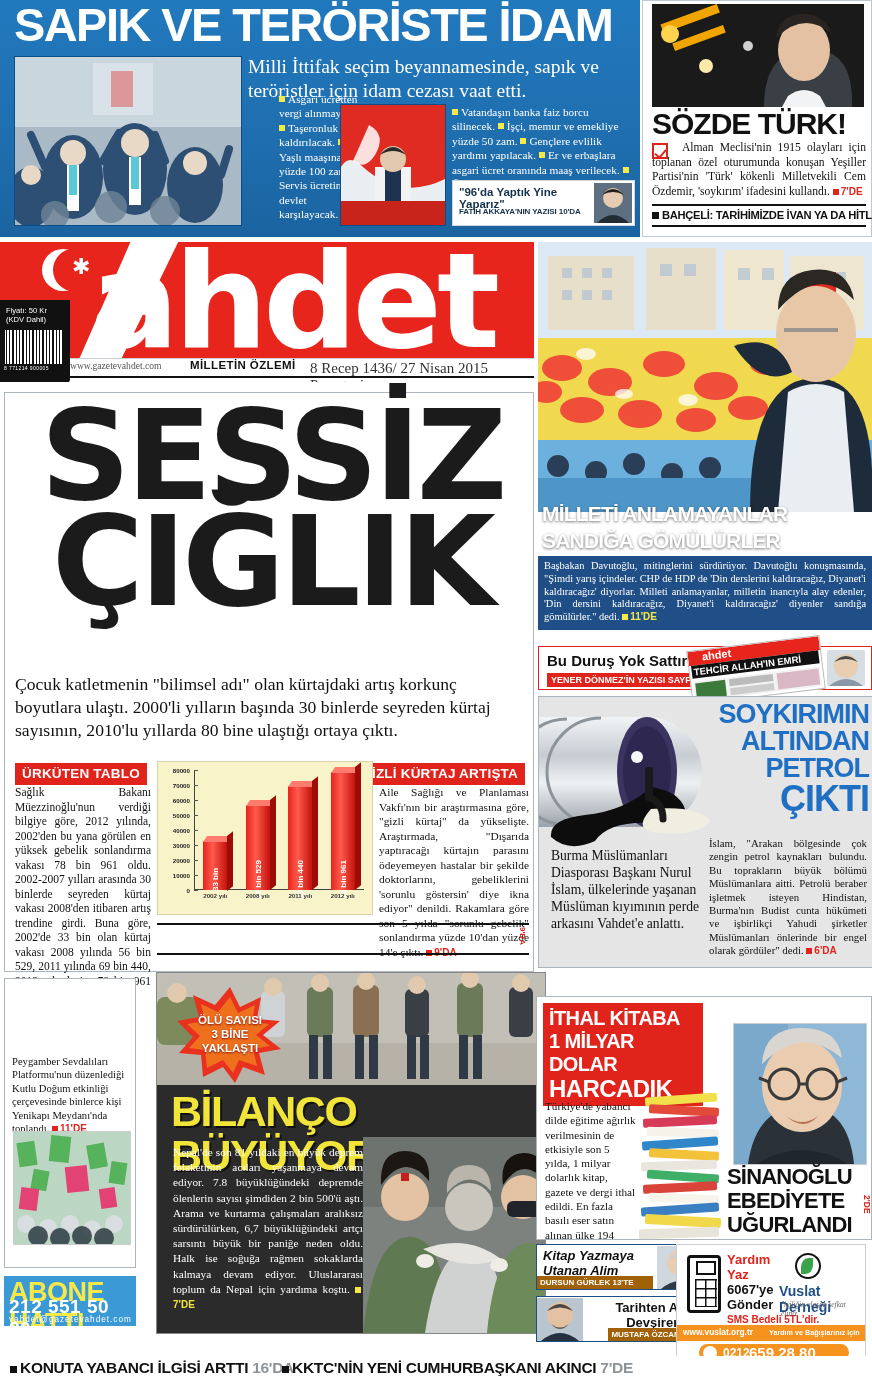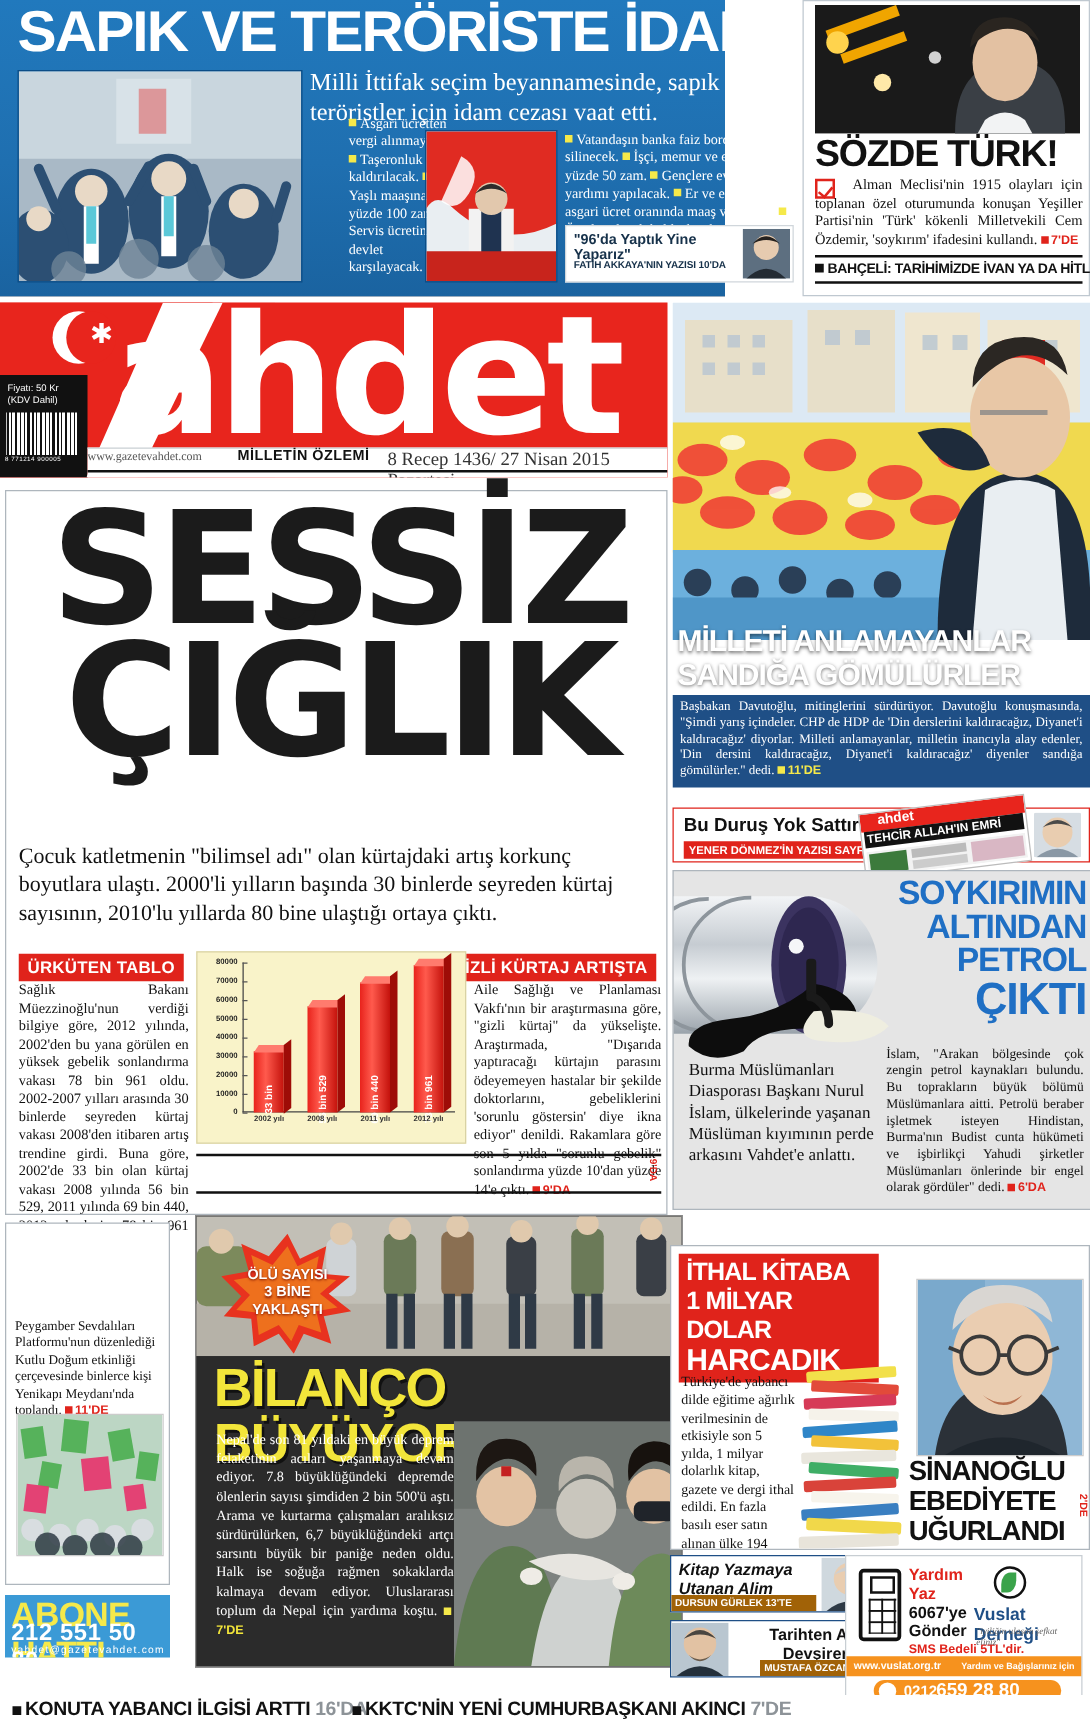--- a/index.html
+++ b/index.html
@@ -1,21 +1,21 @@
 <!DOCTYPE html>
 <html><head>
 <meta charset="utf-8">
 <style>
   html,body{margin:0;padding:0;background:#fff;}
   body{width:872px;height:1385px;font-family:"Liberation Sans",sans-serif;overflow:hidden;position:relative;}
   .page{position:relative;width:872px;height:1385px;background:#fff;}
   .nosel{user-select:none;}
 
   
-  #top-banner{position:absolute;left:0;top:0;width:580px;height:237px;background:#0f172a;}
+  #top-banner{position:absolute;left:0;top:0;width:640px;height:237px;background:#1d4ed8;}
   #top-banner-bg{position:absolute;inset:0;background:linear-gradient(180deg,#2179bd 0%,#1f6fb0 55%,#1a63a0 100%);}
   #top-headline{position:absolute;left:14px;top:2px;width:618px;height:48px;color:#fff;
      font-weight:bold;font-size:46px;letter-spacing:-1.5px;line-height:46px;white-space:nowrap;
      transform:scaleX(1.02);transform-origin:left top;}
   #top-photo{position:absolute;left:14px;top:56px;width:226px;height:168px;overflow:hidden;border:1px solid #0c4d86;}
   #top-sub{position:absolute;left:248px;top:55px;width:385px;color:#fff;font-family:"Liberation Serif",serif;
      font-size:19.5px;line-height:24px;font-weight:400;}
   .bullets{position:absolute;color:#fff;font-family:"Liberation Serif",serif;font-size:11.3px;line-height:14.4px;}
   #bullets-left{left:248px;top:92px;width:88px;margin-left:31px;}
   #bullets-right{left:452px;top:105px;width:182px;}
@@ -102,21 +102,21 @@
   #kibris-rule{position:absolute;left:152px;top:530px;width:372px;height:2px;background:#111;}
   #kibris{position:absolute;left:152px;top:536px;width:372px;font-size:17.5px;font-weight:bold;color:#111;
      letter-spacing:-.6px;white-space:nowrap;}
   #kibris-pg{position:absolute;left:512px;top:534px;width:10px;color:#e0231b;font-size:8px;font-weight:bold;
      writing-mode:vertical-rl;}
   #kibris-rule2{position:absolute;left:152px;top:560px;width:372px;height:2px;background:#111;}
 
   
   #davut{position:absolute;left:538px;top:242px;width:334px;height:400px;overflow:hidden;}
   #davut-photo{position:absolute;left:0;top:0;width:334px;height:270px;overflow:hidden;}
-  #davut-title{position:absolute;left:4px;top:258px;width:328px;color:#fff;font-weight:bold;font-size:24px;
+  #davut-title{position:absolute;left:4px;top:258px;width:328px;color:#fff;font-weight:bold;font-size:21px;
      line-height:27px;letter-spacing:-.8px;text-shadow:0 1px 3px rgba(0,0,0,.55);}
   #davut-band{position:absolute;left:0;top:314px;width:334px;height:74px;background:#1f4f86;}
   #davut-body{position:absolute;left:6px;top:318px;width:322px;font-family:"Liberation Serif",serif;
      font-size:10.4px;line-height:12.8px;color:#fff;text-align:justify;}
 
   #duruş{position:absolute;left:538px;top:646px;width:334px;height:44px;border:1.5px solid #e0231b;box-sizing:border-box;background:#fff;}
   #duruş-title{position:absolute;left:8px;top:5px;font-size:15px;font-weight:bold;color:#111;}
   #duruş-sub{position:absolute;left:8px;top:26px;background:#e0231b;color:#fff;font-size:9px;font-weight:bold;padding:2px 4px;}
   #mini-paper{position:absolute;left:150px;top:-4px;width:132px;height:52px;transform:rotate(-7deg);overflow:hidden;border:1px solid #bbb;background:#fff;}
   #mini-mast{position:absolute;left:0;top:0;width:100%;height:14px;background:#e8251d;color:#fff;font-weight:bold;font-size:11px;padding-left:14px;box-sizing:border-box;}

